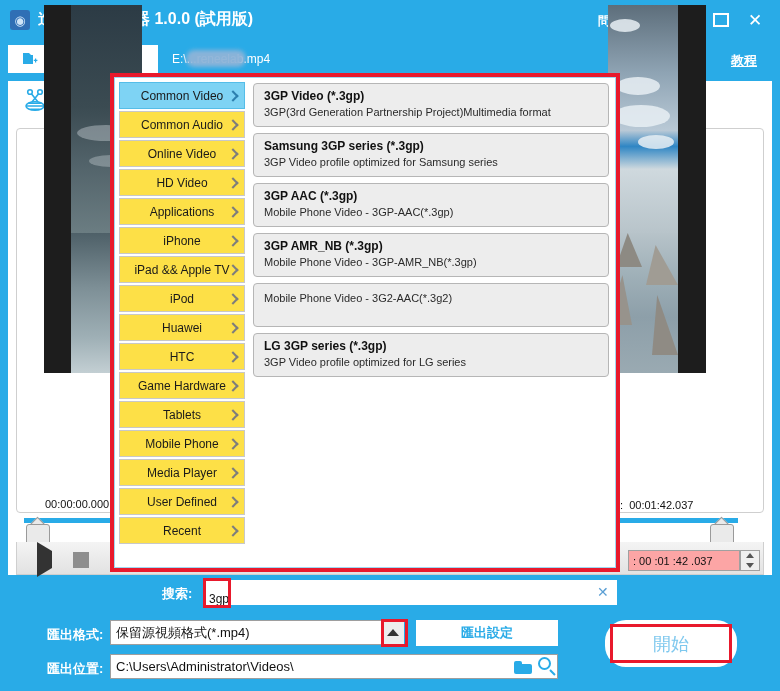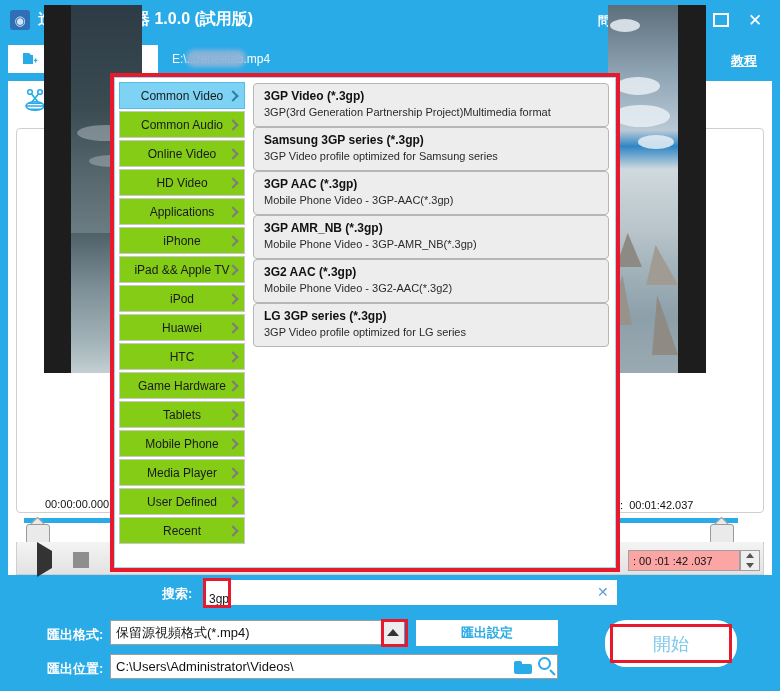--- a/index.html
+++ b/index.html
@@ -178,36 +178,36 @@
   #dropdown{
     position:absolute;left:114px;top:77px;width:502px;height:491px;
     background:#ffffff;border:1px solid #9fd8f2;box-sizing:border-box;z-index:20;
     display:flex;
   }
   #cat-list{
     width:133px;padding:4px 3px 0 4px;box-sizing:border-box;
   }
   .cat{
     position:relative;height:27px;margin-bottom:2px;
-    background:#84cc16;border:1px solid #c8c8c8;box-sizing:border-box;
+    background:#fde047;border:1px solid #c8c8c8;box-sizing:border-box;
     display:flex;align-items:center;justify-content:center;
     font-size:12px;color:#1a1a1a;cursor:pointer;
   }
   .cat.sel{background:#7ed3f4;border-color:#55bde8;}
   .cat .chev{
     position:absolute;right:7px;top:50%;margin-top:-4px;
     width:6px;height:6px;border-right:2px solid #7d7d7d;border-top:2px solid #7d7d7d;
     transform:rotate(45deg);
   }
   .cat.sel .chev{border-color:#2d7fae;}
   #fmt-list{
     flex:1;padding:5px 6px 0 5px;box-sizing:border-box;overflow:hidden;
   }
   .fmt{
-    height:44px;
+    height:44px;margin-bottom:6px;
     background:#ededed;border:1px solid #b6b6b6;border-radius:4px;box-sizing:border-box;
     padding:5px 0 0 10px;cursor:pointer;
   }
   .fmt .t{font-size:12px;font-weight:bold;color:#111;}
   .fmt .d{font-size:11px;color:#2a2a2a;margin-top:3px;}
 
   
   #search-row{
     position:absolute;left:117px;top:580px;width:500px;height:26px;z-index:21;
   }
@@ -468,21 +468,20 @@
       </div>
       <div class="fmt">
         <div class="t">3GP AAC (*.3gp)</div>
         <div class="d">Mobile Phone Video - 3GP-AAC(*.3gp)</div>
       </div>
       <div class="fmt">
         <div class="t">3GP AMR_NB (*.3gp)</div>
         <div class="d">Mobile Phone Video - 3GP-AMR_NB(*.3gp)</div>
       </div>
       <div class="fmt">
-        <div class="t">3G2 AAC (*.3gp)</div>
         <div class="d">Mobile Phone Video - 3G2-AAC(*.3g2)</div>
       </div>
       <div class="fmt">
         <div class="t">LG 3GP series (*.3gp)</div>
         <div class="d">3GP Video profile optimized for LG series</div>
       </div>
     </div>
   </div>
 
   <div id="dd-highlight"></div>

